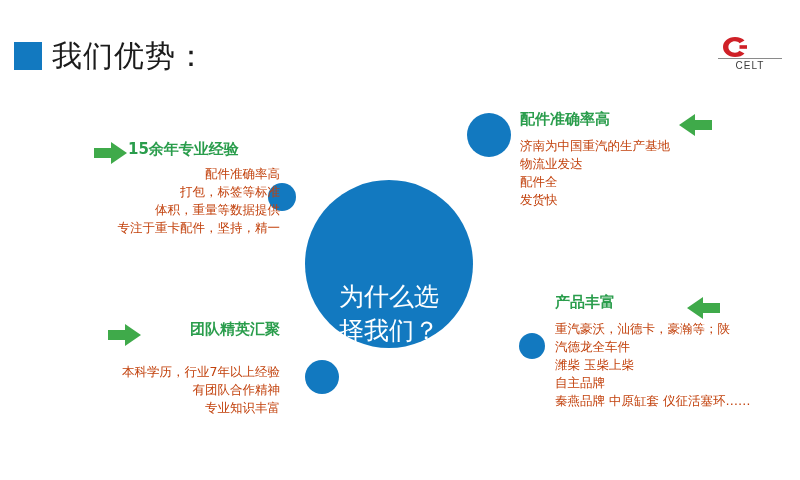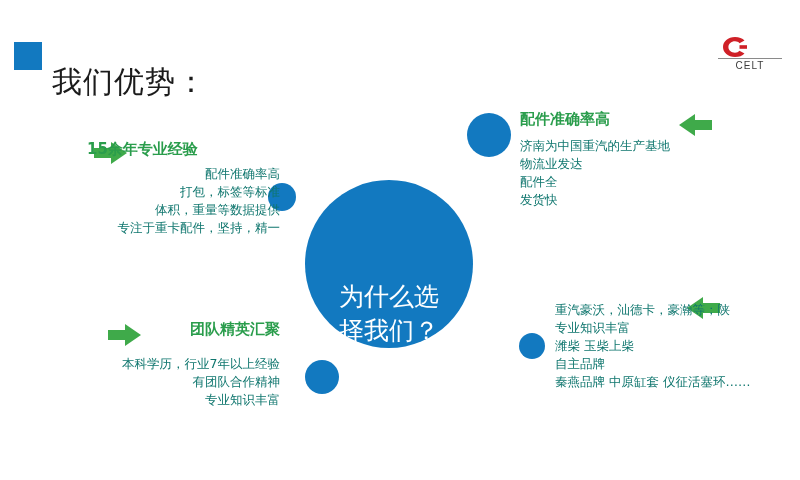--- a/index.html
+++ b/index.html
@@ -32,21 +32,20 @@
   .title-text {
     position: absolute;
     left: 52px;
     top: 36px;
     font-size: 30px;
     color: #1b1b1b;
     letter-spacing: 1px;
     font-family: "DejaVu Sans", sans-serif;
     font-weight: normal;
     white-space: nowrap;
-    margin-top: 26px;
   }
 
   
   .logo {
     position: absolute;
     right: 18px;
     top: 36px;
     width: 64px;
     height: 42px;
   }
@@ -116,21 +115,21 @@
   
   .block { position: absolute; }
   .block-head {
     color: #2a9d4c;
     font-size: 15px;
     font-family: "DejaVu Sans", sans-serif;
     white-space: nowrap;
     font-weight: bold;
   }
   .block-body {
-    color: #0f766e;
+    color: #c2410c;
     font-size: 12.5px;
     line-height: 18px;
     font-family: "DejaVu Sans", sans-serif;
     white-space: pre-line;
   }
   .align-right { text-align: right; }
   .align-left  { text-align: left; }
 
   
   #block-experience { left: 20px;  top: 140px; width: 260px; }
@@ -172,43 +171,44 @@
     <path d="M0 7 L17 7 L17 1 L33 12 L17 23 L17 17 L0 17 Z" fill="#3faa4a"></path>
   </svg>
   <svg class="arrow" style="left:678px; top:113px;" viewBox="0 0 34 24" xmlns="http://www.w3.org/2000/svg">
     <path d="M34 7 L17 7 L17 1 L1 12 L17 23 L17 17 L34 17 Z" fill="#3faa4a"></path>
   </svg>
   <svg class="arrow" style="left:686px; top:296px;" viewBox="0 0 34 24" xmlns="http://www.w3.org/2000/svg">
     <path d="M34 7 L17 7 L17 1 L1 12 L17 23 L17 17 L34 17 Z" fill="#3faa4a"></path>
   </svg>
 
   <div class="block align-right" id="block-experience">
-    <div class="block-head" style="text-align:left; margin-left:67px;">15余年专业经验</div>
+    <div class="block-head" style="text-align:left; margin-left:108px;">15余年专业经验</div>
     <div class="block-body" style="margin-top:6px;">配件准确率高
 打包，标签等标准
 体积，重量等数据提供
 专注于重卡配件，坚持，精一</div>
   </div>
 
   <div class="block align-right" id="block-team">
     <div class="block-head" style="text-align:right; margin-left:150px;">团队精英汇聚</div>
-    <div class="block-body" style="margin-top:16px;">本科学历，行业7年以上经验
+    <div class="block-body" style="margin-top:24px;">本科学历，行业7年以上经验
 有团队合作精神
 专业知识丰富</div>
   </div>
 
   <div class="block align-left" id="block-base">
     <div class="block-head">配件准确率高</div>
     <div class="block-body" style="margin-top:8px;">济南为中国重汽的生产基地
 物流业发达
 配件全
 发货快</div>
   </div>
 
   <div class="block align-left" id="block-products">
+    <div class="block-head">产品丰富</div>
     <div class="block-body" style="margin-top:8px;">重汽豪沃，汕德卡，豪瀚等；陕
-专业知识丰富
+汽德龙全车件
 潍柴 玉柴上柴
 自主品牌
 秦燕品牌 中原缸套 仪征活塞环……</div>
   </div>
 
 </div>
 
 </body></html>

